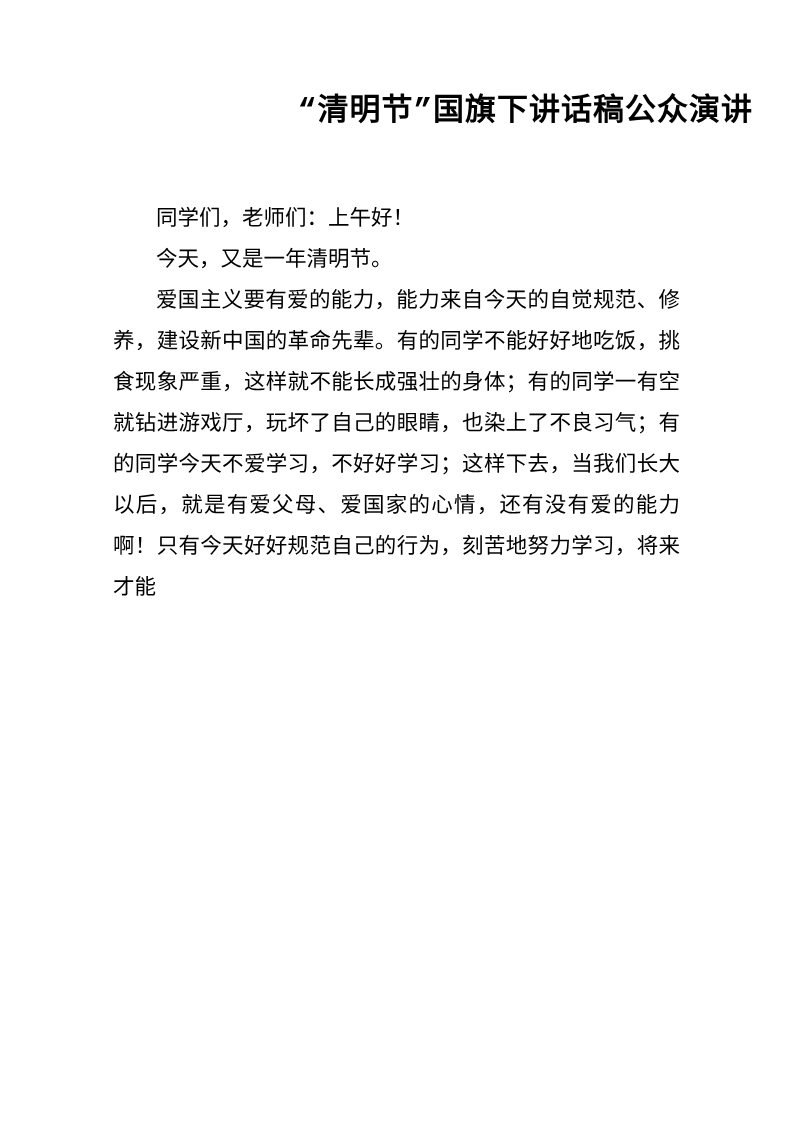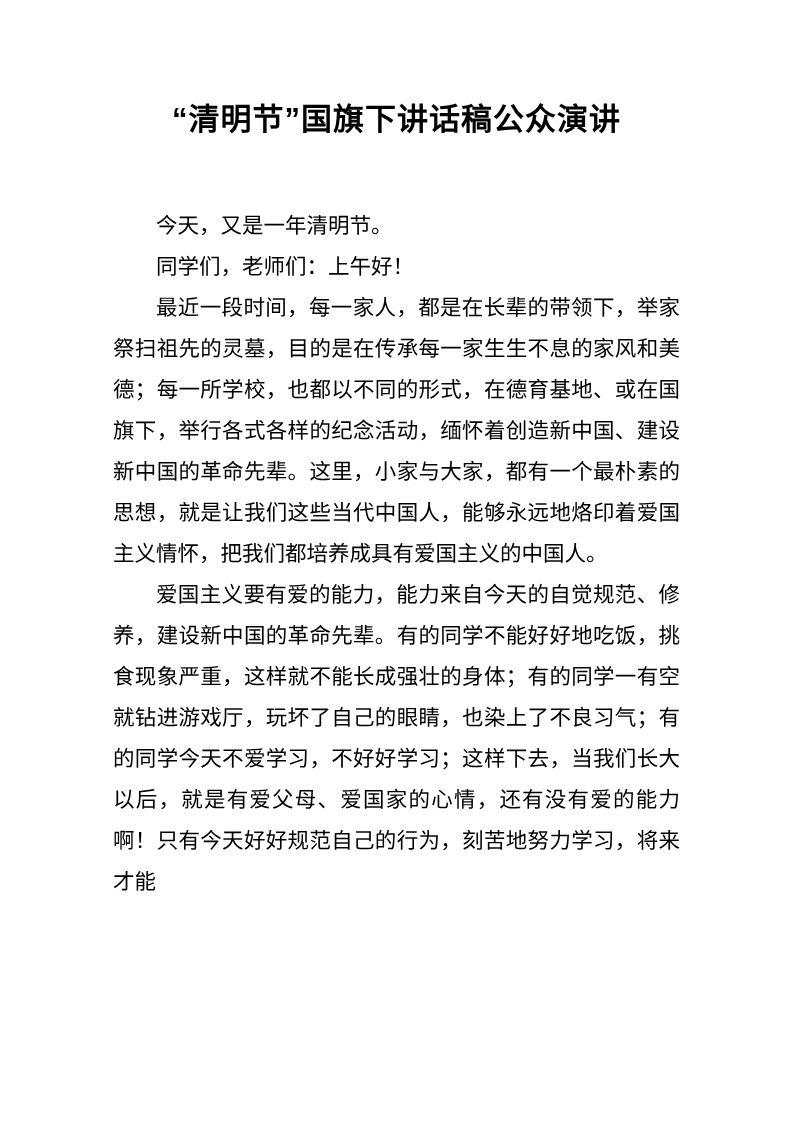--- a/index.html
+++ b/index.html
@@ -8,24 +8,24 @@
     background: #ffffff;
   }
   .page {
     position: relative;
     width: 793px;
     height: 1122px;
     background: #ffffff;
     overflow: hidden;
   }
   .doc-title {
-    margin: 8px;
+    margin: 0;
     padding: 88px 40px 0 40px;
-    text-align: center;
-    font-family: Liberation Sans, sans-serif;
+    text-align: right;
+    font-family: Liberation Mono, monospace;
     font-weight: 700;
     font-size: 31px;
     line-height: 48px;
     color: #000000;
     letter-spacing: 1px;
   }
   .doc-body {
     width: 567px;
     margin-left: 113px;
     margin-top: 62px;
@@ -41,18 +41,17 @@
     text-indent: 2em;
     word-break: break-all;
   }
 </style>
 </head>
 <body>
 
 <div class="page">
   <h1 class="doc-title">“清明节”国旗下讲话稿公众演讲</h1>
   <div class="doc-body">
+      <p>同学们，老师们：上午好！</p>
       <p>今天，又是一年清明节。</p>
-      <p>同学们，老师们：上午好！</p>
-      <p>最近一段时间，每一家人，都是在长辈的带领下，举家祭扫祖先的灵墓，目的是在传承每一家生生不息的家风和美德；每一所学校，也都以不同的形式，在德育基地、或在国旗下，举行各式各样的纪念活动，缅怀着创造新中国、建设新中国的革命先辈。这里，小家与大家，都有一个最朴素的思想，就是让我们这些当代中国人，能够永远地烙印着爱国主义情怀，把我们都培养成具有爱国主义的中国人。</p>
       <p>爱国主义要有爱的能力，能力来自今天的自觉规范、修养，建设新中国的革命先辈。有的同学不能好好地吃饭，挑食现象严重，这样就不能长成强壮的身体；有的同学一有空就钻进游戏厅，玩坏了自己的眼睛，也染上了不良习气；有的同学今天不爱学习，不好好学习；这样下去，当我们长大以后，就是有爱父母、爱国家的心情，还有没有爱的能力啊！只有今天好好规范自己的行为，刻苦地努力学习，将来才能</p>
     </div>
 </div>
 
 </body></html>

